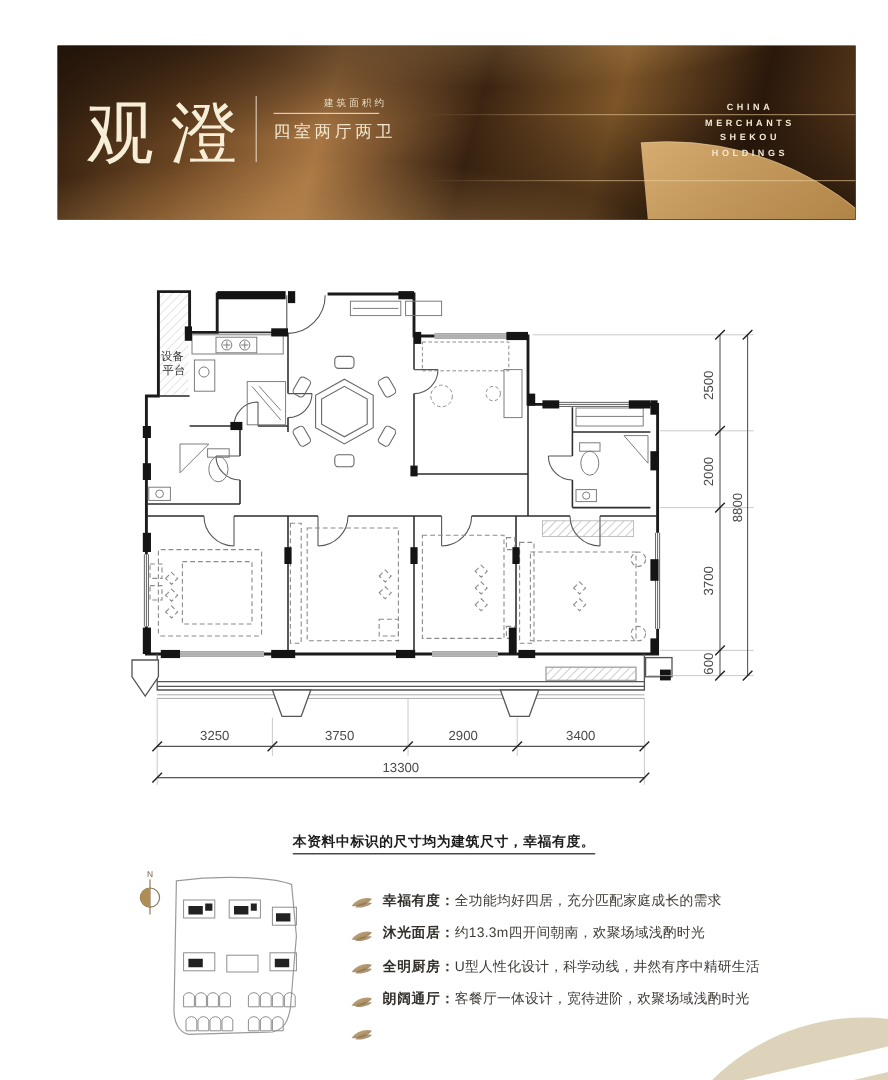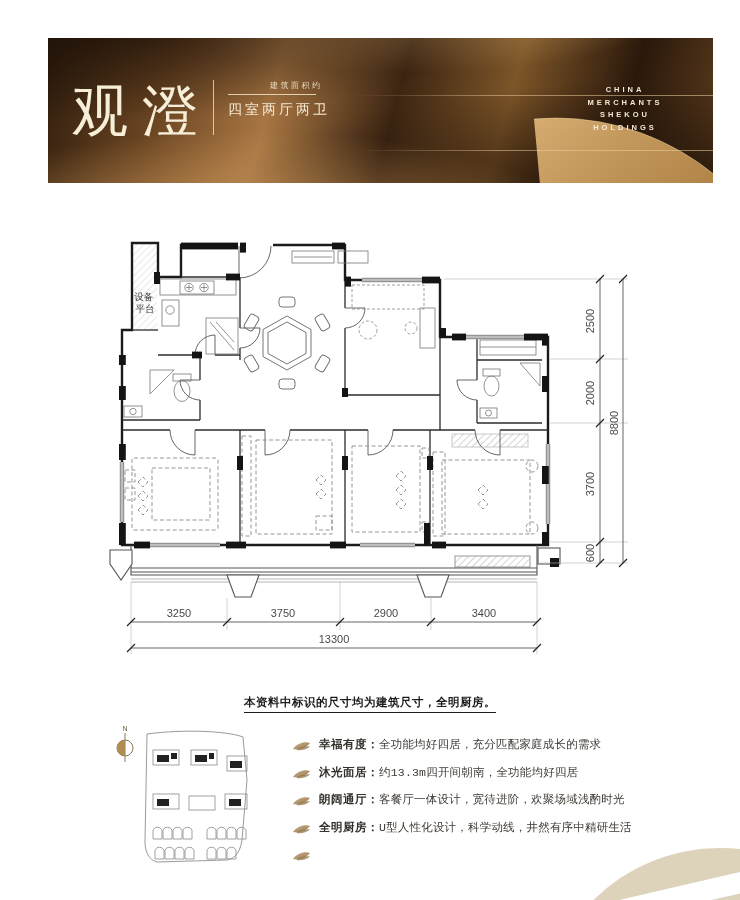--- a/index.html
+++ b/index.html
@@ -36,21 +36,21 @@
   
   .note-wrap{position:absolute;left:0;top:692px;width:740px;text-align:center;}
   .note{display:inline-block;font-family:"Liberation Serif",serif;font-weight:bold;font-size:11.5px;color:#1c1c1c;
     border-bottom:1px solid #1c1c1c;padding-bottom:2px;letter-spacing:.5px;}
 
   
   .site-svg{position:absolute;left:95px;top:722px;}
 
   
   .features{position:absolute;left:292px;top:737px;width:300px;}
-  .feature-row{display:flex;align-items:flex-start;height:27.5px;line-height:16px;font-family:Liberation Mono, monospace;}
+  .feature-row{display:flex;align-items:center;height:27.5px;line-height:16px;}
   .feature-icon{flex:0 0 20px;margin-top:3px;margin-right:7px;}
   .feature-text{font-size:11.5px;color:#3f3b36;white-space:nowrap;letter-spacing:.2px;}
   .feature-text b{color:#33302b;letter-spacing:.5px;}
 
   
   .deco-circle{position:absolute;left:540px;top:848px;width:360px;height:360px;border-radius:50%;background:#ddd3ba;}
   .deco-band{position:absolute;left:505px;top:876px;width:440px;height:34px;background:#fff;border-radius:20px;transform:rotate(-13deg);}
   .deco-wedge{position:absolute;left:556px;top:899px;width:330px;height:90px;background:#ddd3ba;border-radius:14px;transform:rotate(-13deg);}
 </style>
 </head>
@@ -303,21 +303,21 @@
       </g>
       <text x="99" y="387" font-size="11" fill="#4a4a4a" text-anchor="middle">3250</text>
       <text x="203" y="387" font-size="11" fill="#4a4a4a" text-anchor="middle">3750</text>
       <text x="306" y="387" font-size="11" fill="#4a4a4a" text-anchor="middle">2900</text>
       <text x="404" y="387" font-size="11" fill="#4a4a4a" text-anchor="middle">3400</text>
       <text x="254" y="413" font-size="11" fill="#4a4a4a" text-anchor="middle">13300</text>
     </g>
   </svg>
 
   <div class="note-wrap">
-    <span class="note">本资料中标识的尺寸均为建筑尺寸，全明厨房。</span>
+    <span class="note">本资料中标识的尺寸均为建筑尺寸，幸福有度。</span>
   </div>
 
   <svg class="site-svg" width="160" height="165" viewBox="0 0 160 165">
     <g>
       <text x="30" y="9" font-size="7" fill="#6b5a3a" text-anchor="middle">N</text>
       <line x1="30" y1="11" x2="30" y2="40" stroke="#8a7a5a" stroke-width="1"></line>
       <circle cx="30" cy="26" r="8" fill="none" stroke="#8a7a5a" stroke-width="1"></circle>
       <path d="M30,18 A8,8 0 0 0 30,34 Z" fill="#b08d54"></path>
     </g>
     <path d="M52,12 C90,7 132,9 148,15 L152,58 L147,118 C145,130 141,136 132,138 L62,140 C54,138 50,130 50,120 Z" fill="none" stroke="#9a9a9a" stroke-width="1"></path>
@@ -357,35 +357,35 @@
           <path d="M1,9 C5,3 13,1 18,3 C14,8 7,10 1,9 Z" fill="url(#leafGold)"></path>
           <path d="M4,10 C8,6.5 14,5.5 18,6.5 C15,9.5 9,10.8 4,10 Z" fill="#8f7248" opacity="0.75"></path>
         </svg>
       <div class="feature-text"><b>幸福有度：</b><span>全功能均好四居，充分匹配家庭成长的需求</span></div>
     </div>
     <div class="feature-row">
       <svg class="feature-icon" width="20" height="12" viewBox="0 0 20 12">
           <path d="M1,9 C5,3 13,1 18,3 C14,8 7,10 1,9 Z" fill="url(#leafGold)"></path>
           <path d="M4,10 C8,6.5 14,5.5 18,6.5 C15,9.5 9,10.8 4,10 Z" fill="#8f7248" opacity="0.75"></path>
         </svg>
-      <div class="feature-text"><b>沐光面居：</b><span>约13.3m四开间朝南，全功能均好四居</span></div>
+      <div class="feature-text"><b>沐光面居：</b><span>约13.3m四开间朝南，欢聚场域浅酌时光</span></div>
+    </div>
+    <div class="feature-row">
+      <svg class="feature-icon" width="20" height="12" viewBox="0 0 20 12">
+          <path d="M1,9 C5,3 13,1 18,3 C14,8 7,10 1,9 Z" fill="url(#leafGold)"></path>
+          <path d="M4,10 C8,6.5 14,5.5 18,6.5 C15,9.5 9,10.8 4,10 Z" fill="#8f7248" opacity="0.75"></path>
+        </svg>
+      <div class="feature-text"><b>全明厨房：</b><span>U型人性化设计，科学动线，井然有序中精研生活</span></div>
     </div>
     <div class="feature-row">
       <svg class="feature-icon" width="20" height="12" viewBox="0 0 20 12">
           <path d="M1,9 C5,3 13,1 18,3 C14,8 7,10 1,9 Z" fill="url(#leafGold)"></path>
           <path d="M4,10 C8,6.5 14,5.5 18,6.5 C15,9.5 9,10.8 4,10 Z" fill="#8f7248" opacity="0.75"></path>
         </svg>
       <div class="feature-text"><b>朗阔通厅：</b><span>客餐厅一体设计，宽待进阶，欢聚场域浅酌时光</span></div>
-    </div>
-    <div class="feature-row">
-      <svg class="feature-icon" width="20" height="12" viewBox="0 0 20 12">
-          <path d="M1,9 C5,3 13,1 18,3 C14,8 7,10 1,9 Z" fill="url(#leafGold)"></path>
-          <path d="M4,10 C8,6.5 14,5.5 18,6.5 C15,9.5 9,10.8 4,10 Z" fill="#8f7248" opacity="0.75"></path>
-        </svg>
-      <div class="feature-text"><b>全明厨房：</b><span>U型人性化设计，科学动线，井然有序中精研生活</span></div>
     </div>
     <div class="feature-row">
       <svg class="feature-icon" width="20" height="12" viewBox="0 0 20 12">
           <path d="M1,9 C5,3 13,1 18,3 C14,8 7,10 1,9 Z" fill="url(#leafGold)"></path>
           <path d="M4,10 C8,6.5 14,5.5 18,6.5 C15,9.5 9,10.8 4,10 Z" fill="#8f7248" opacity="0.75"></path>
         </svg>
     </div>
   </div>
 
   <div class="deco-circle"></div>

